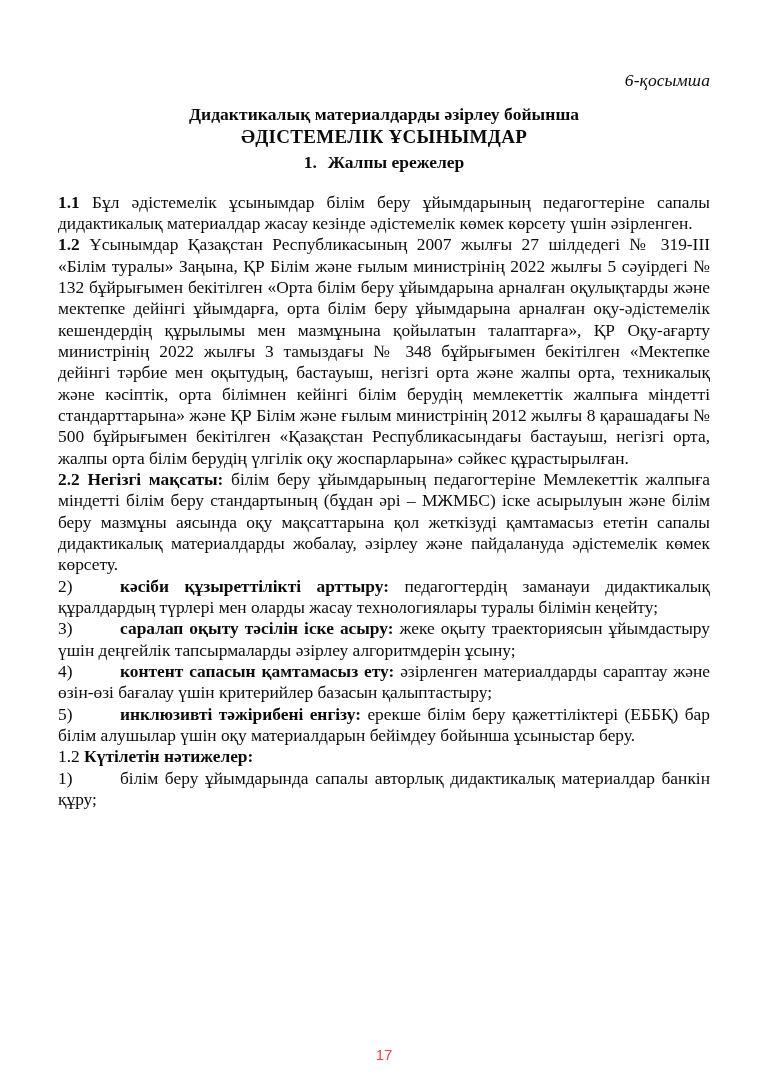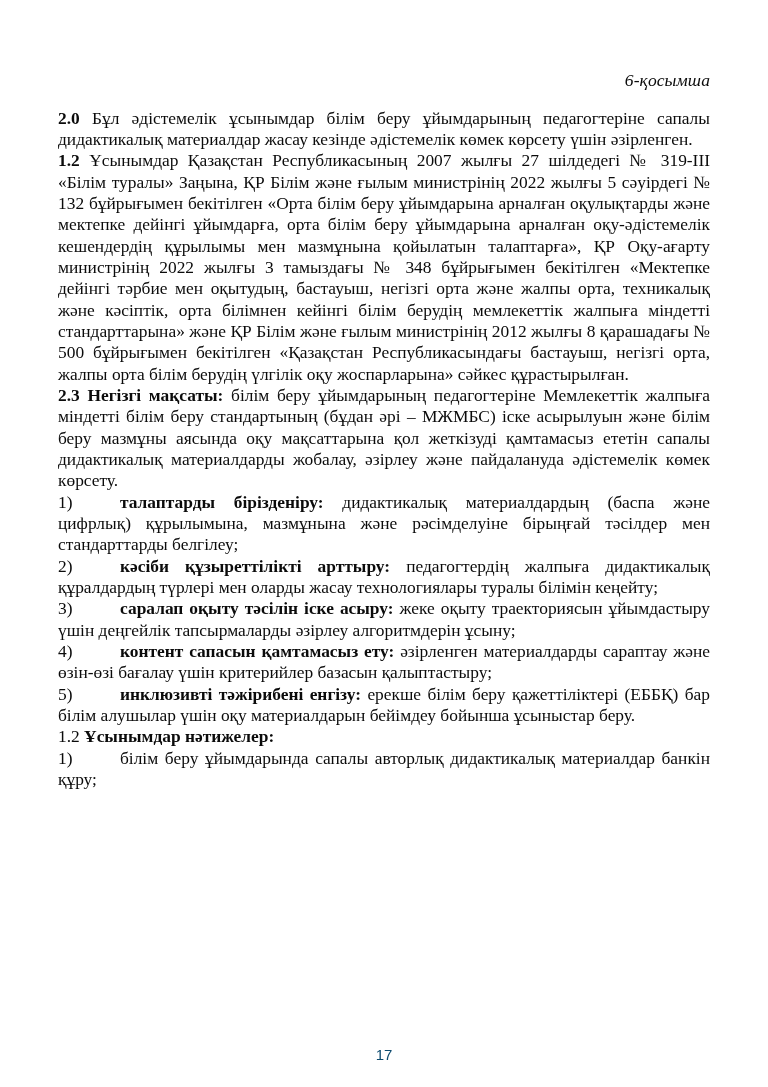--- a/index.html
+++ b/index.html
@@ -90,52 +90,58 @@
 
   
   .footer {
     position: absolute;
     left: 0;
     top: 1046px;
     width: 768px;
     text-align: center;
     font-family: "Liberation Sans", "DejaVu Sans", sans-serif;
     font-size: 15px;
-    color: #0c4a6e;
+    color: #ef4444;
   }
 </style>
 </head>
 <body>
 
 <div class="page">
   <div class="content">
 
     <div class="appendix-line">6-қосымша</div>
 
+    <div class="title-block">
+      <div class="title-line-1">Дидактикалық материалдарды әзірлеу бойынша</div>
+      <div class="title-line-2">ӘДІСТЕМЕЛІК ҰСЫНЫМДАР</div>
+      <div class="section-heading">
+        <span class="num">1.</span><span>Жалпы ережелер</span>
+      </div>
+    </div>
 
     <div class="body-wrap">
 
-      <p class="para"><b>2.0</b><span> Бұл әдістемелік ұсынымдар білім беру ұйымдарының педагогтеріне сапалы дидактикалық материалдар жасау кезінде әдістемелік көмек көрсету үшін әзірленген.</span></p>
+      <p class="para"><b>1.1</b><span> Бұл әдістемелік ұсынымдар білім беру ұйымдарының педагогтеріне сапалы дидактикалық материалдар жасау кезінде әдістемелік көмек көрсету үшін әзірленген.</span></p>
 
       <p class="para"><b>1.2</b><span> Ұсынымдар Қазақстан Республикасының 2007 жылғы 27 шілдедегі № 319-III «Білім туралы» Заңына, ҚР Білім және ғылым министрінің 2022 жылғы 5 сәуірдегі № 132 бұйрығымен бекітілген «Орта білім беру ұйымдарына арналған оқулықтарды және мектепке дейінгі ұйымдарға, орта білім беру ұйымдарына арналған оқу-әдістемелік кешендердің құрылымы мен мазмұнына қойылатын талаптарға», ҚР Оқу-ағарту министрінің 2022 жылғы 3 тамыздағы № 348 бұйрығымен бекітілген «Мектепке дейінгі тәрбие мен оқытудың, бастауыш, негізгі орта және жалпы орта, техникалық және кәсіптік, орта білімнен кейінгі білім берудің мемлекеттік жалпыға міндетті стандарттарына» және ҚР Білім және ғылым министрінің 2012 жылғы 8 қарашадағы № 500 бұйрығымен бекітілген «Қазақстан Республикасындағы бастауыш, негізгі орта, жалпы орта білім берудің үлгілік оқу жоспарларына» сәйкес құрастырылған.</span></p>
 
-      <p class="para"><b>2.3</b><b> Негізгі мақсаты:</b><span> білім беру ұйымдарының педагогтеріне Мемлекеттік жалпыға міндетті білім беру стандартының (бұдан әрі – МЖМБС) іске асырылуын және білім беру мазмұны аясында оқу мақсаттарына қол жеткізуді қамтамасыз ететін сапалы дидактикалық материалдарды жобалау, әзірлеу және пайдалануда әдістемелік көмек көрсету.</span></p>
+      <p class="para"><b>2.2</b><b> Негізгі мақсаты:</b><span> білім беру ұйымдарының педагогтеріне Мемлекеттік жалпыға міндетті білім беру стандартының (бұдан әрі – МЖМБС) іске асырылуын және білім беру мазмұны аясында оқу мақсаттарына қол жеткізуді қамтамасыз ететін сапалы дидактикалық материалдарды жобалау, әзірлеу және пайдалануда әдістемелік көмек көрсету.</span></p>
 
 
-      <p class="para"><span class="marker">1)</span><b>талаптарды бірізденіру:</b><span> дидактикалық материалдардың (баспа және цифрлық) құрылымына, мазмұнына және рәсімделуіне бірыңғай тәсілдер мен стандарттарды белгілеу;</span></p>
 
-      <p class="para"><span class="marker">2)</span><b>кәсіби құзыреттілікті арттыру:</b><span> педагогтердің жалпыға дидактикалық құралдардың түрлері мен оларды жасау технологиялары туралы білімін кеңейту;</span></p>
+      <p class="para"><span class="marker">2)</span><b>кәсіби құзыреттілікті арттыру:</b><span> педагогтердің заманауи дидактикалық құралдардың түрлері мен оларды жасау технологиялары туралы білімін кеңейту;</span></p>
 
       <p class="para"><span class="marker">3)</span><b>саралап оқыту тәсілін іске асыру:</b><span> жеке оқыту траекториясын ұйымдастыру үшін деңгейлік тапсырмаларды әзірлеу алгоритмдерін ұсыну;</span></p>
 
       <p class="para"><span class="marker">4)</span><b>контент сапасын қамтамасыз ету:</b><span> әзірленген материалдарды сараптау және өзін-өзі бағалау үшін критерийлер базасын қалыптастыру;</span></p>
 
       <p class="para"><span class="marker">5)</span><b>инклюзивті тәжірибені енгізу:</b><span> ерекше білім беру қажеттіліктері (ЕББҚ) бар білім алушылар үшін оқу материалдарын бейімдеу бойынша ұсыныстар беру.</span></p>
 
-      <p class="para"><span>1.2 </span><b>Ұсынымдар нәтижелер:</b></p>
+      <p class="para"><span>1.2 </span><b>Күтілетін нәтижелер:</b></p>
 
 
       <p class="para"><span class="marker">1)</span><span>білім беру ұйымдарында сапалы авторлық дидактикалық материалдар банкін құру;</span></p>
 
 
     </div>
   </div>
 
   <div class="footer">17</div>
 </div>

